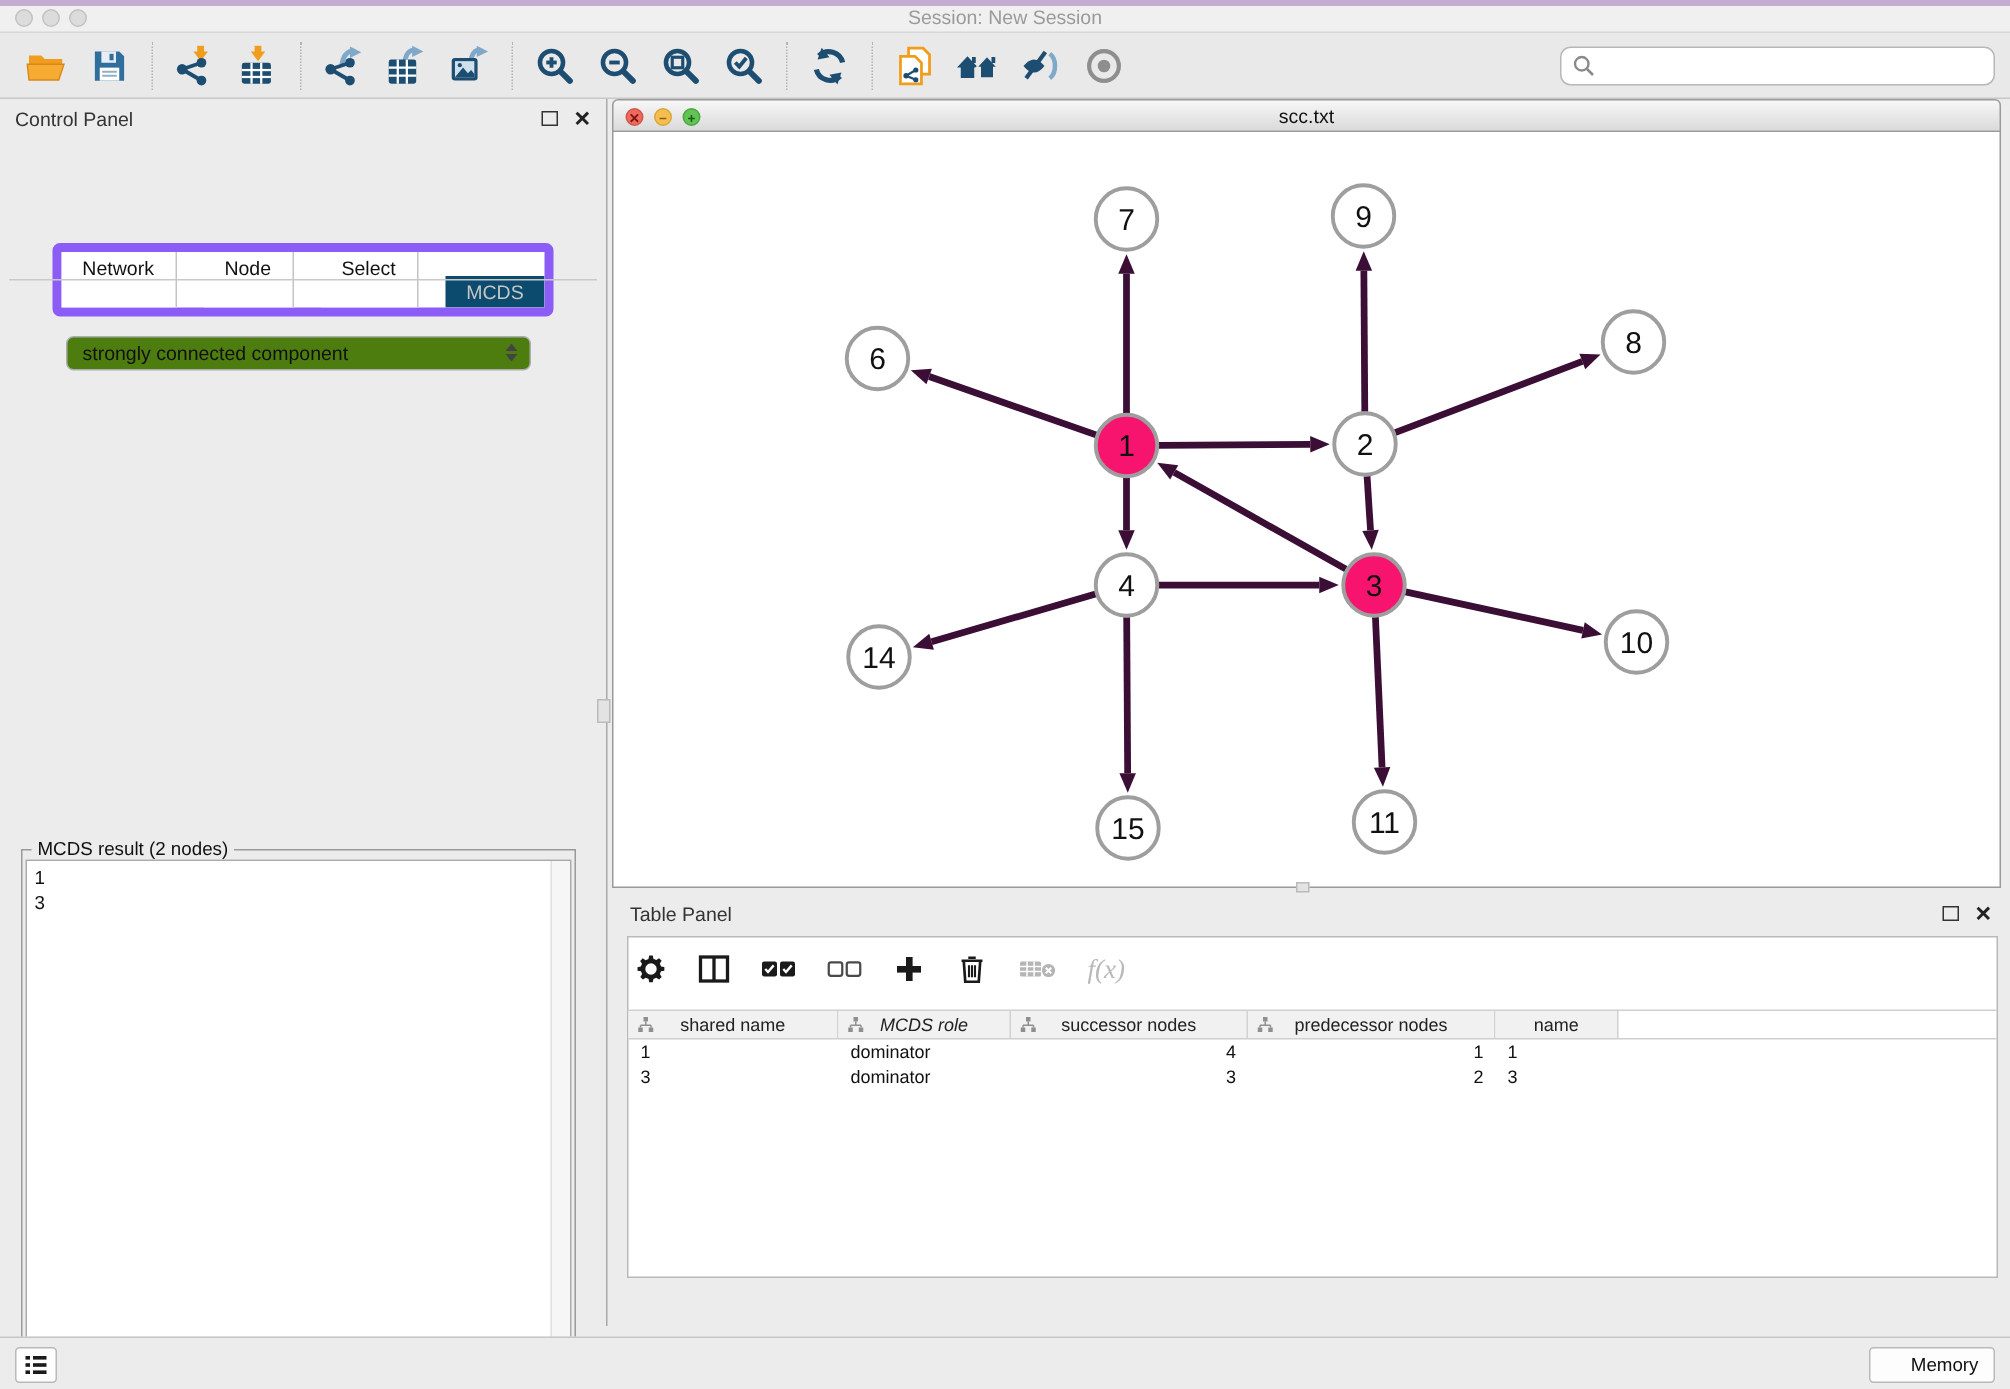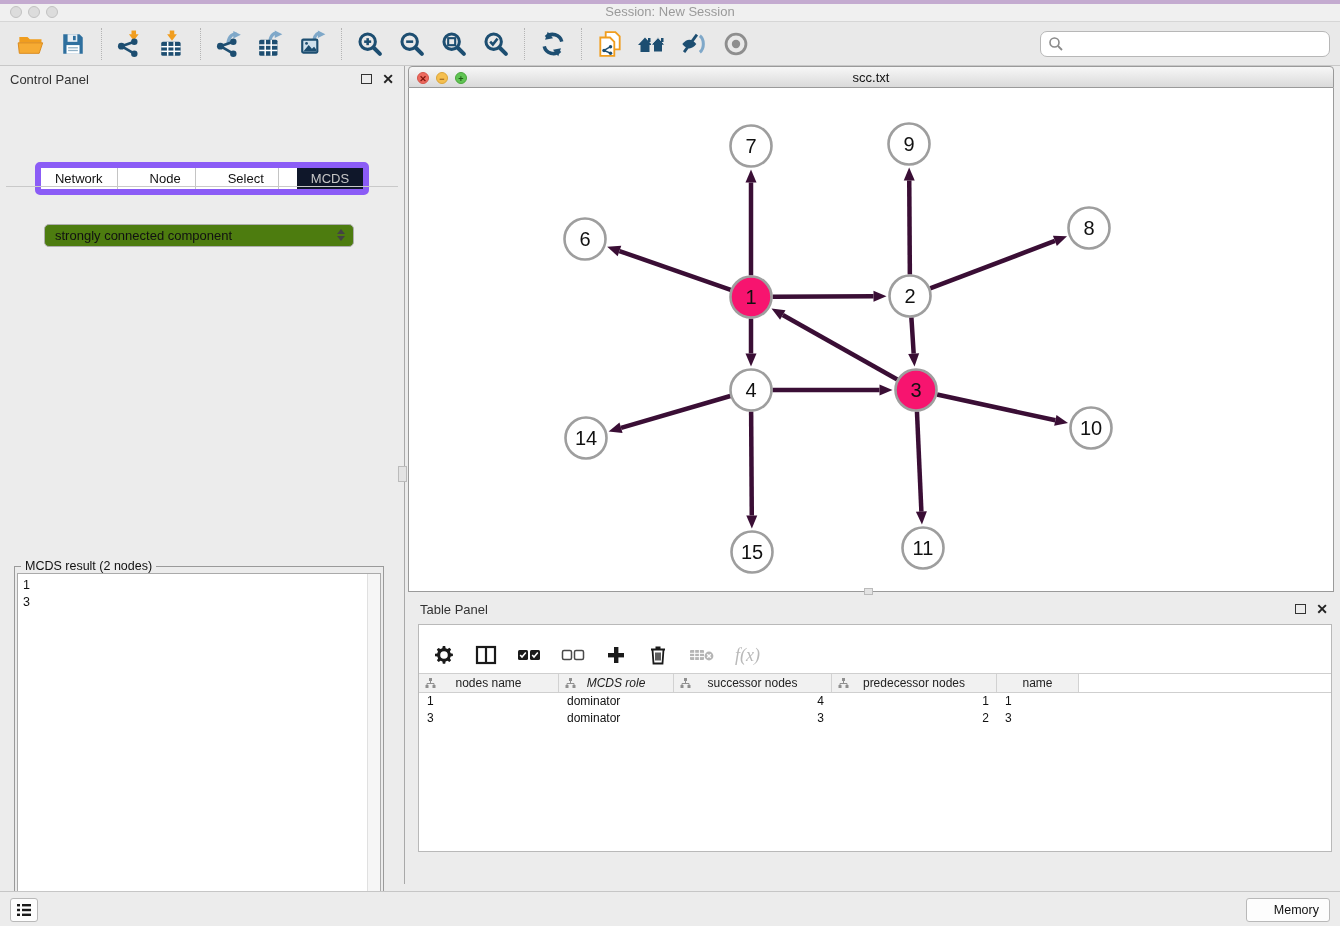--- a/index.html
+++ b/index.html
@@ -24,21 +24,21 @@
   
   #cp { left:0; top:66px; width:404px; height:818px; background:#ececec; }
   .panel-head { height:26px; display:flex; align-items:center; padding:0 10px; font-size:13px; color:#333; }
   .panel-head .spacer { flex:1; }
   .float-box { width:11px; height:10px; border:1.5px solid #333; margin-right:10px; cursor:pointer; }
   .close-x { font-size:14px; font-weight:bold; color:#222; cursor:pointer; line-height:10px; }
   #cp-tabs { position:absolute; left:0; top:96px; width:100%; display:flex; justify-content:center; }
   .tabgroup { display:flex; border:6px solid #8b5cf6; border-radius:5px; overflow:hidden; background:#fff;gap:18px; }
   .tabgroup .tab { padding:3px 14px; font-size:13px; color:#111; background:#fff; border-right:1px solid #c4c4c4; cursor:pointer; white-space:nowrap; }
   .tabgroup .tab:last-child { border-right:none; }
-  .tabgroup .tab.active { background:#0f172a; color:#c6c6c6; }
+  .tabgroup .tab.active { background:#0c4a6e; color:#c6c6c6;margin-top:16px; }
   #cp-body-line { position:absolute; left:6px; top:120px; width:392px; border-top:1px solid #c9c9c9; }
   #opt-label { position:absolute; left:0; top:136px; width:404px; text-align:center; font-size:13px; color:#1a1a1a; }
   #opt-select { position:absolute; left:44px; top:158px; width:310px; height:23px; background:#4d7c0f; border:1px solid #adadad; border-radius:5px; font-size:13px; color:#111; display:flex; align-items:center; padding:0 26px 0 10px; cursor:pointer; }
   #opt-stepper { position:absolute; right:8px; top:4px; display:flex; flex-direction:column; gap:2px; }
   #opt-stepper i { width:0; height:0; border-left:4px solid transparent; border-right:4px solid transparent; display:block; }
   #opt-stepper .up { border-bottom:5px solid #444; }
   #opt-stepper .dn { border-top:5px solid #444; }
   #cp-buttons { position:absolute; left:0; top:190px; width:404px; display:flex; justify-content:center; gap:14px; }
   .btn { height:23px; padding:0 16px; background:linear-gradient(#ffffff,#f1f1f1); border:1px solid #ababab; border-radius:5px; font-size:13px; color:#111; cursor:pointer; font-family:"Liberation Sans",sans-serif; }
   #result-group { position:absolute; left:14px; top:500px; width:370px; height:372px; border:1px solid #9a9a9a; }
@@ -54,21 +54,21 @@
   
   #net-win { left:408px; top:66px; width:926px; height:526px; }
   #net-title { position:absolute; left:0; top:0; width:100%; height:22px; background:linear-gradient(#f7f7f7,#dadada); border:1px solid #9a9a9a; border-radius:4px 4px 0 0; }
   #net-title .title { position:absolute; left:0; right:0; top:3px; text-align:center; font-size:13px; color:#111; }
   .light { position:absolute; top:5px; width:12px; height:12px; border-radius:50%; font-size:9px; font-weight:bold; text-align:center; line-height:12px; cursor:pointer; }
   #net-canvas { position:absolute; left:0; top:22px; width:926px; height:504px; background:#fff; border:1px solid #9a9a9a; border-top:none; }
 
   
   #tp { left:408px; top:596px; width:932px; height:292px; }
   #tp-box { position:absolute; left:10px; top:28px; width:914px; height:228px; background:#fff; border:1px solid #b9b9b9; }
-  #tp-toolbar { position:absolute; left:0; top:0; width:100%; height:42px; display:flex; align-items:flex-end; padding-left:14px; gap:20px; }
+  #tp-toolbar { position:absolute; left:0; top:0; width:100%; height:42px; display:flex; align-items:center; padding-left:4px; gap:20px; }
   .tpt-icon { display:flex; align-items:center; justify-content:center; min-width:22px; height:24px; cursor:pointer; }
   #fx-icon { font-family:"Liberation Serif",serif; font-style:italic; font-size:18px; color:#b9b9b9; }
   #tp-table { position:absolute; left:0; top:48px; width:100%; }
   #tp-header { display:flex; height:20px; border-top:1px solid #cfcfcf; border-bottom:1px solid #cfcfcf; }
   .th { background:#f1f1f1; border-right:1px solid #d2d2d2; display:flex; align-items:center; justify-content:center; gap:6px; font-size:12px; color:#222; position:relative; }
   .th .tree { position:absolute; left:6px; top:4px; }
   .tr { display:flex; height:17px; }
   .td { font-size:12px; color:#111; padding:1px 8px 0 8px; white-space:nowrap; overflow:hidden; }
   #tp-tabstrip { position:absolute; left:0; top:260px; width:100%; height:32px; border-top:1px solid #cfcfcf; display:flex; justify-content:center; align-items:center; background:#efefef; }
 
@@ -437,21 +437,21 @@
           <div class="th" style="width: 140px;">
             <svg class="tree" width="11" height="11" viewBox="0 0 11 11">
               <rect x="4" y="0" width="3" height="3" fill="#8f8f8f"></rect>
               <line x1="5.5" y1="3" x2="5.5" y2="5.5" stroke="#8f8f8f"></line>
               <line x1="2" y1="5.5" x2="9" y2="5.5" stroke="#8f8f8f"></line>
               <line x1="2" y1="5.5" x2="2" y2="7" stroke="#8f8f8f"></line>
               <line x1="9" y1="5.5" x2="9" y2="7" stroke="#8f8f8f"></line>
               <rect x="0.5" y="7" width="3" height="3" fill="#8f8f8f"></rect>
               <rect x="7.5" y="7" width="3" height="3" fill="#8f8f8f"></rect>
             </svg>
-            <span>nodes name</span>
+            <span>shared name</span>
           </div>
           <div class="th" style="width: 115px; font-style: italic;">
             <svg class="tree" width="11" height="11" viewBox="0 0 11 11">
               <rect x="4" y="0" width="3" height="3" fill="#8f8f8f"></rect>
               <line x1="5.5" y1="3" x2="5.5" y2="5.5" stroke="#8f8f8f"></line>
               <line x1="2" y1="5.5" x2="9" y2="5.5" stroke="#8f8f8f"></line>
               <line x1="2" y1="5.5" x2="2" y2="7" stroke="#8f8f8f"></line>
               <line x1="9" y1="5.5" x2="9" y2="7" stroke="#8f8f8f"></line>
               <rect x="0.5" y="7" width="3" height="3" fill="#8f8f8f"></rect>
               <rect x="7.5" y="7" width="3" height="3" fill="#8f8f8f"></rect>

